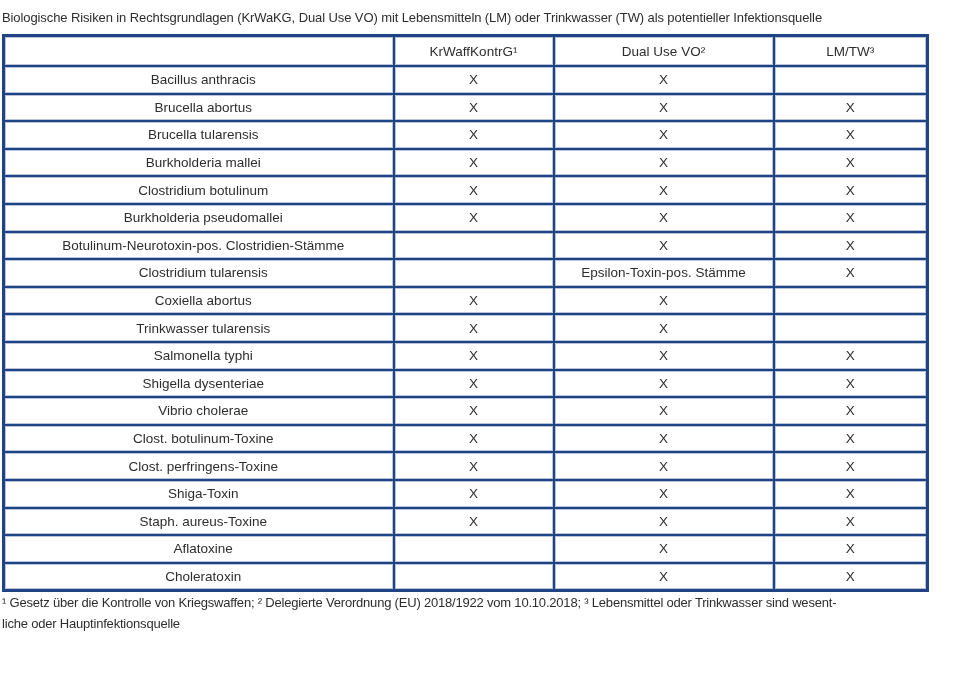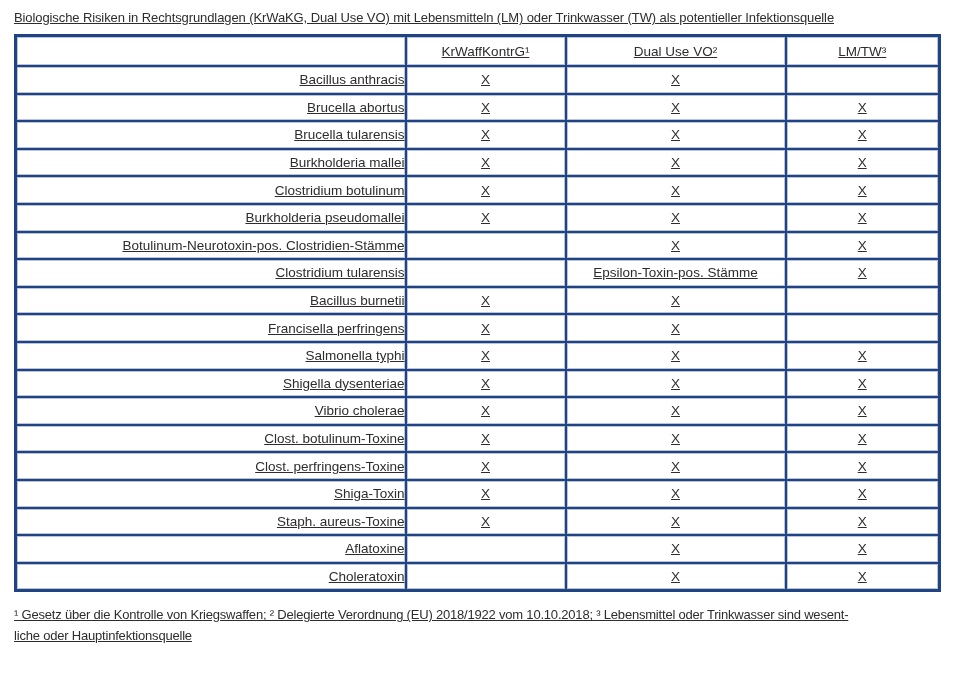--- a/index.html
+++ b/index.html
@@ -7,41 +7,41 @@
     --bl:#b9c3da;   
     --text:#2d2d2d;
   }
   html,body{margin:0;padding:0;background:#ffffff;}
   body{
     width:960px;height:689px;overflow:hidden;
     font-family:"Liberation Sans",sans-serif;
     color:var(--text);
     -webkit-font-smoothing:antialiased;
   }
-  .page{padding:8px 22px 0 14px;text-decoration:underline;}
+  .page{padding:8px 22px 0 2px;}
   .title{
     font-size:13px;letter-spacing:-0.1px;
     margin:2px 0 9px 0;white-space:nowrap;
   }
   table.risk-table{
     border-collapse:collapse;table-layout:fixed;
     width:924px;border:3px solid var(--bd);
   }
   .risk-table th,.risk-table td{
     border:2px solid var(--bd);
     box-shadow:inset 0 0 0 1px var(--bl);
     font-size:13.5px;font-weight:normal;
     padding:0;overflow:hidden;white-space:nowrap;
     background:#ffffff;
   }
   .risk-table th{height:28px;text-align:center;}
   .risk-table td{height:25.6px;text-align:center;}
-  .risk-table td.c0{text-align:right;padding-left:9px;}
+  .risk-table td.c0{text-align:center;padding-left:9px;}
   .footnote{
-    margin-top:13px;font-size:13px;letter-spacing:-0.2px;
+    margin-top:1px;font-size:13px;letter-spacing:-0.2px;
     line-height:1.6;white-space:nowrap;
   }
 </style>
 </head>
 <body>
 
 <div class="page">
 
   <div class="title">Biologische Risiken in Rechtsgrundlagen (KrWaKG, Dual Use VO) mit Lebensmitteln (LM) oder Trinkwasser (TW) als potentieller Infektionsquelle</div>
 
@@ -103,27 +103,27 @@
     <td class="c2">X</td>
     <td class="c3">X</td>
   </tr>
         <tr>
     <td class="c0">Clostridium tularensis</td>
     <td class="c1"></td>
     <td class="c2">Epsilon-Toxin-pos. Stämme</td>
     <td class="c3">X</td>
   </tr>
         <tr>
-    <td class="c0">Bacillus burnetii</td>
+    <td class="c0">Coxiella abortus</td>
     <td class="c1">X</td>
     <td class="c2">X</td>
     <td class="c3"></td>
   </tr>
         <tr>
-    <td class="c0">Francisella perfringens</td>
+    <td class="c0">Trinkwasser tularensis</td>
     <td class="c1">X</td>
     <td class="c2">X</td>
     <td class="c3"></td>
   </tr>
         <tr>
     <td class="c0">Salmonella typhi</td>
     <td class="c1">X</td>
     <td class="c2">X</td>
     <td class="c3">X</td>
   </tr>

